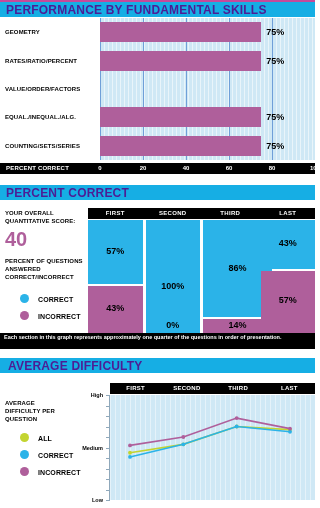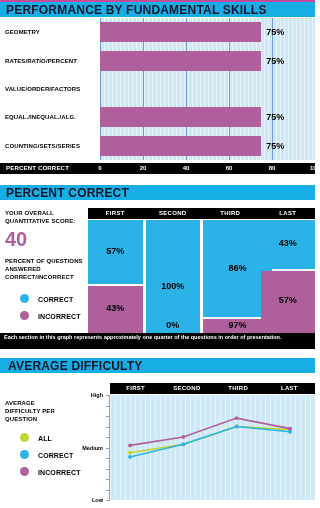--- a/index.html
+++ b/index.html
@@ -6,21 +6,21 @@
   body{
     width:315px;height:508px;position:relative;overflow:hidden;
     font-family:"Liberation Sans","DejaVu Sans",sans-serif;
     -webkit-font-smoothing:none;
   }
   .page{position:absolute;inset:0;background:#fff;}
 
   
   .section-head{
     position:absolute;left:0;width:315px;height:15px;
-    background:#16aee4;color:#0f172a;
+    background:#16aee4;color:#4c1d95;
     font-size:12px;font-weight:bold;letter-spacing:.2px;
     line-height:16px;padding-left:6px;box-sizing:border-box;
     white-space:nowrap;overflow:hidden;
   }
   .top-strip{position:absolute;left:0;top:0;width:315px;height:2px;background:#c64a9a;}
 
   
   .lbl{
     position:absolute;color:#000;font-weight:bold;
     font-size:6px;letter-spacing:.1px;white-space:nowrap;
@@ -178,21 +178,21 @@
       </div>
       <div class="pc-col" style="left: 57.5px; width: 54.5px;">
         <div class="pc-seg pc-correct" style="top: 0px; height: 113px; background: rgb(43, 179, 232);"></div>
         <div class="pc-val" style="top: 61px;">100%</div>
         <div class="pc-val" style="top: 100px;">0%</div>
       </div>
       <div class="pc-col" style="left: 115px; width: 69px;">
         <div class="pc-seg pc-correct" style="top: 0px; height: 97.18px; background: rgb(43, 179, 232);"></div>
         <div class="pc-seg pc-incorrect" style="top: 99.18px; height: 13.82px; background: rgb(175, 95, 155);"></div>
         <div class="pc-val" style="top: 42.59px;">86%</div>
-        <div class="pc-val" style="top: 100px;">97%</div>
+        <div class="pc-val" style="top: 100px;">14%</div>
       </div>
       <div class="pc-col" style="left: 172.5px; width: 54.5px;">
         <div class="pc-seg pc-correct" style="top: 0px; height: 48.59px; background: rgb(43, 179, 232);"></div>
         <div class="pc-seg pc-incorrect" style="top: 50.59px; height: 62.41px; background: rgb(175, 95, 155);"></div>
         <div class="pc-val" style="top: 18.295px;">43%</div>
         <div class="pc-val" style="top: 74.795px;">57%</div>
       </div>
     </div>
 
   <div id="footnote">Each section in this graph represents approximately one quarter of the questions in order of presentation.</div>

